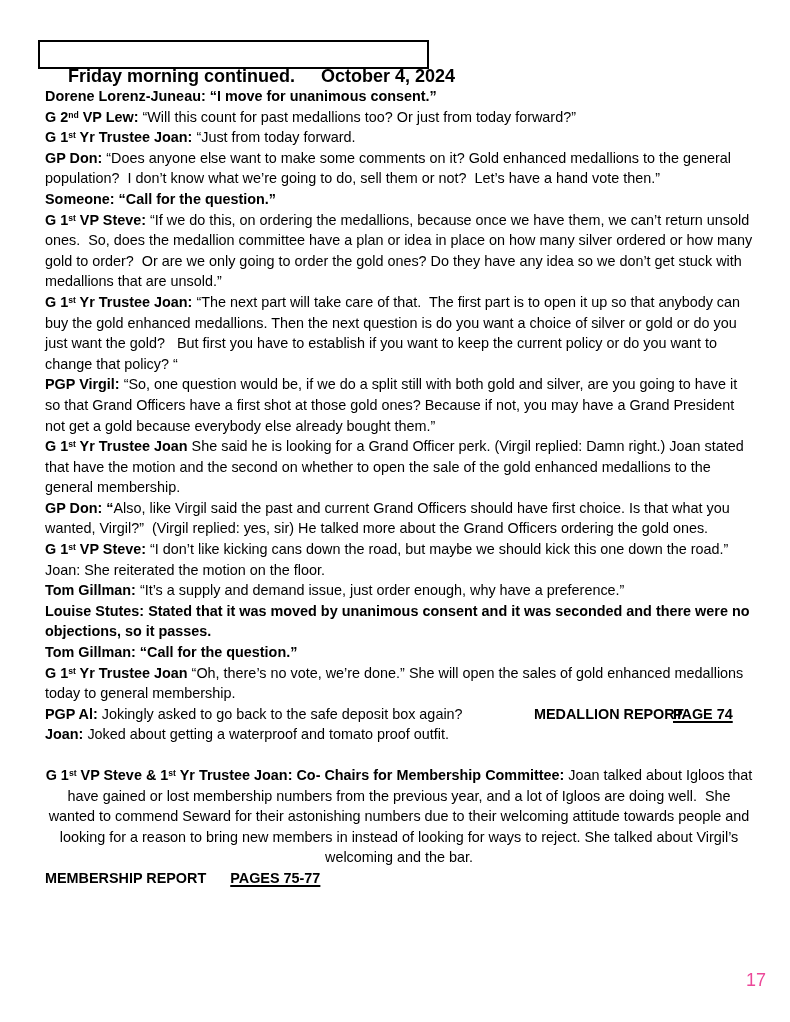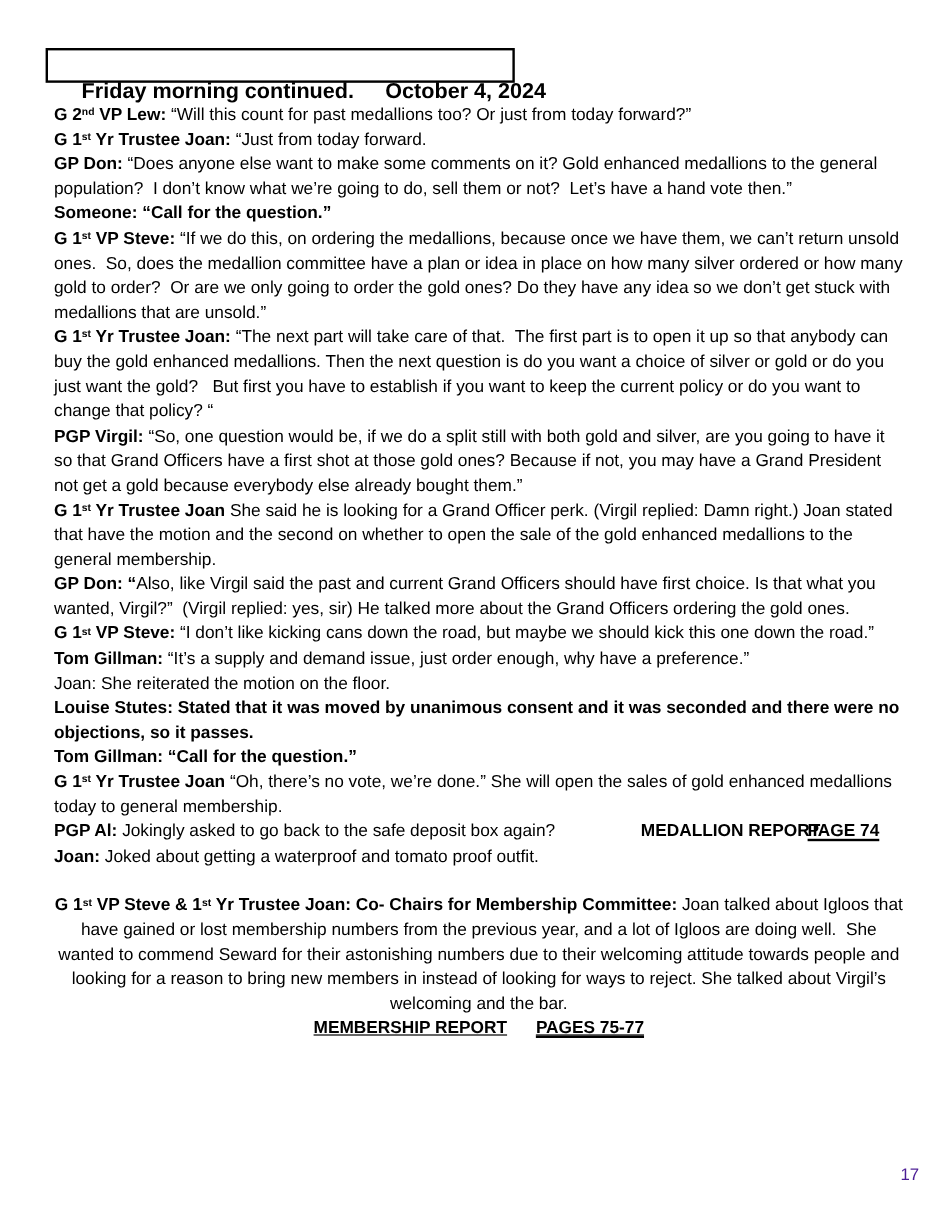--- a/index.html
+++ b/index.html
@@ -30,62 +30,63 @@
     position: absolute;
     left: 45px;
     top: 86px;
     width: 708px;
     font-size: 14.4px;
     line-height: 20.6px;
     text-align: left;
   }
   .para { white-space: pre-wrap; }
   .para.rel { position: relative; }
-  .para.right { text-align: center; text-decoration: underline; }
+  .para.right { text-align: left; }
   .para.mt { margin-top: 20px; text-align: center; }
   .b { font-weight: bold; }
   .u { text-decoration: underline; text-decoration-thickness: 1.5px; text-underline-offset: 2px; }
   sup {
     font-size: 0.6em;
     vertical-align: baseline;
     position: relative;
     top: -0.45em;
     line-height: 0;
   }
   .abs { position: absolute; top: 0; }
   .page-number {
     position: absolute;
     top: 970px;
     right: 24px;
-    font-size: 14px;
-    color: #4c1d95;
+    font-size: 18px;
+    color: #ec4899;
   }
 </style>
 </head>
 <body>
 
 <div class="page">
 
   <div class="header-box">
     <span>Friday morning continued.</span><span class="date">October 4, 2024</span>
   </div>
 
   <div class="minutes-body">
+      <div class="para"><span class="b">Dorene Lorenz-Juneau: “I move for unanimous consent.”</span></div>
       <div class="para"><span class="b">G 2</span><sup class="b">nd</sup><span class="b"> VP Lew:</span><span> “Will this count for past medallions too? Or just from today forward?”</span></div>
       <div class="para"><span class="b">G 1</span><sup class="b">st</sup><span class="b"> Yr Trustee Joan:</span><span> “Just from today forward.</span></div>
       <div class="para"><span class="b">GP Don:</span><span> “Does anyone else want to make some comments on it? Gold enhanced medallions to the general population?  I don’t know what we’re going to do, sell them or not?  Let’s have a hand vote then.”</span></div>
       <div class="para"><span class="b">Someone: “Call for the question.”</span></div>
       <div class="para"><span class="b">G 1</span><sup class="b">st</sup><span class="b"> VP Steve:</span><span> “If we do this, on ordering the medallions, because once we have them, we can’t return unsold ones.  So, does the medallion committee have a plan or idea in place on how many silver ordered or how many gold to order?  Or are we only going to order the gold ones? Do they have any idea so we don’t get stuck with medallions that are unsold.”</span></div>
       <div class="para"><span class="b">G 1</span><sup class="b">st</sup><span class="b"> Yr Trustee Joan:</span><span> “The next part will take care of that.  The first part is to open it up so that anybody can buy the gold enhanced medallions. Then the next question is do you want a choice of silver or gold or do you just want the gold?   But first you have to establish if you want to keep the current policy or do you want to change that policy? “</span></div>
       <div class="para"><span class="b">PGP Virgil:</span><span> “So, one question would be, if we do a split still with both gold and silver, are you going to have it so that Grand Officers have a first shot at those gold ones? Because if not, you may have a Grand President not get a gold because everybody else already bought them.”</span></div>
       <div class="para"><span class="b">G 1</span><sup class="b">st</sup><span class="b"> Yr Trustee Joan</span><span> She said he is looking for a Grand Officer perk. (Virgil replied: Damn right.) Joan stated that have the motion and the second on whether to open the sale of the gold enhanced medallions to the general membership.</span></div>
       <div class="para"><span class="b">GP Don: “</span><span>Also, like Virgil said the past and current Grand Officers should have first choice. Is that what you wanted, Virgil?”  (Virgil replied: yes, sir) He talked more about the Grand Officers ordering the gold ones.</span></div>
       <div class="para"><span class="b">G 1</span><sup class="b">st</sup><span class="b"> VP Steve:</span><span> “I don’t like kicking cans down the road, but maybe we should kick this one down the road.”</span></div>
+      <div class="para"><span>Joan: She reiterated the motion on the floor.</span></div>
       <div class="para"><span class="b">Tom Gillman:</span><span> “It’s a supply and demand issue, just order enough, why have a preference.”</span></div>
-      <div class="para"><span>Joan: She reiterated the motion on the floor.</span></div>
       <div class="para"><span class="b">Louise Stutes: Stated that it was moved by unanimous consent and it was seconded and there were no objections, so it passes.</span></div>
       <div class="para"><span class="b">Tom Gillman: “Call for the question.”</span></div>
       <div class="para"><span class="b">G 1</span><sup class="b">st</sup><span class="b"> Yr Trustee Joan</span><span> “Oh, there’s no vote, we’re done.” She will open the sales of gold enhanced medallions today to general membership.</span></div>
       <div class="para rel"><span class="b">PGP Al:</span><span> Jokingly asked to go back to the safe deposit box again?</span><span class="b abs" style="left: 489px;">MEDALLION REPORT</span><span class="b u abs" style="left: 628px;">PAGE 74</span></div>
       <div class="para"><span class="b">Joan:</span><span> Joked about getting a waterproof and tomato proof outfit.</span></div>
       <div class="para mt"><span class="b">G 1</span><sup class="b">st</sup><span class="b"> VP Steve &amp; 1</span><sup class="b">st</sup><span class="b"> Yr Trustee Joan: Co- Chairs for Membership Committee:</span><span> Joan talked about Igloos that have gained or lost membership numbers from the previous year, and a lot of Igloos are doing well.  She wanted to commend Seward for their astonishing numbers due to their welcoming attitude towards people and looking for a reason to bring new members in instead of looking for ways to reject. She talked about Virgil’s welcoming and the bar.</span></div>
       <div class="para right"><span class="b">MEMBERSHIP REPORT</span><span class="b u" style="margin-left: 24px;">PAGES 75-77</span></div>
     </div>
 
   <div class="page-number">17</div>

